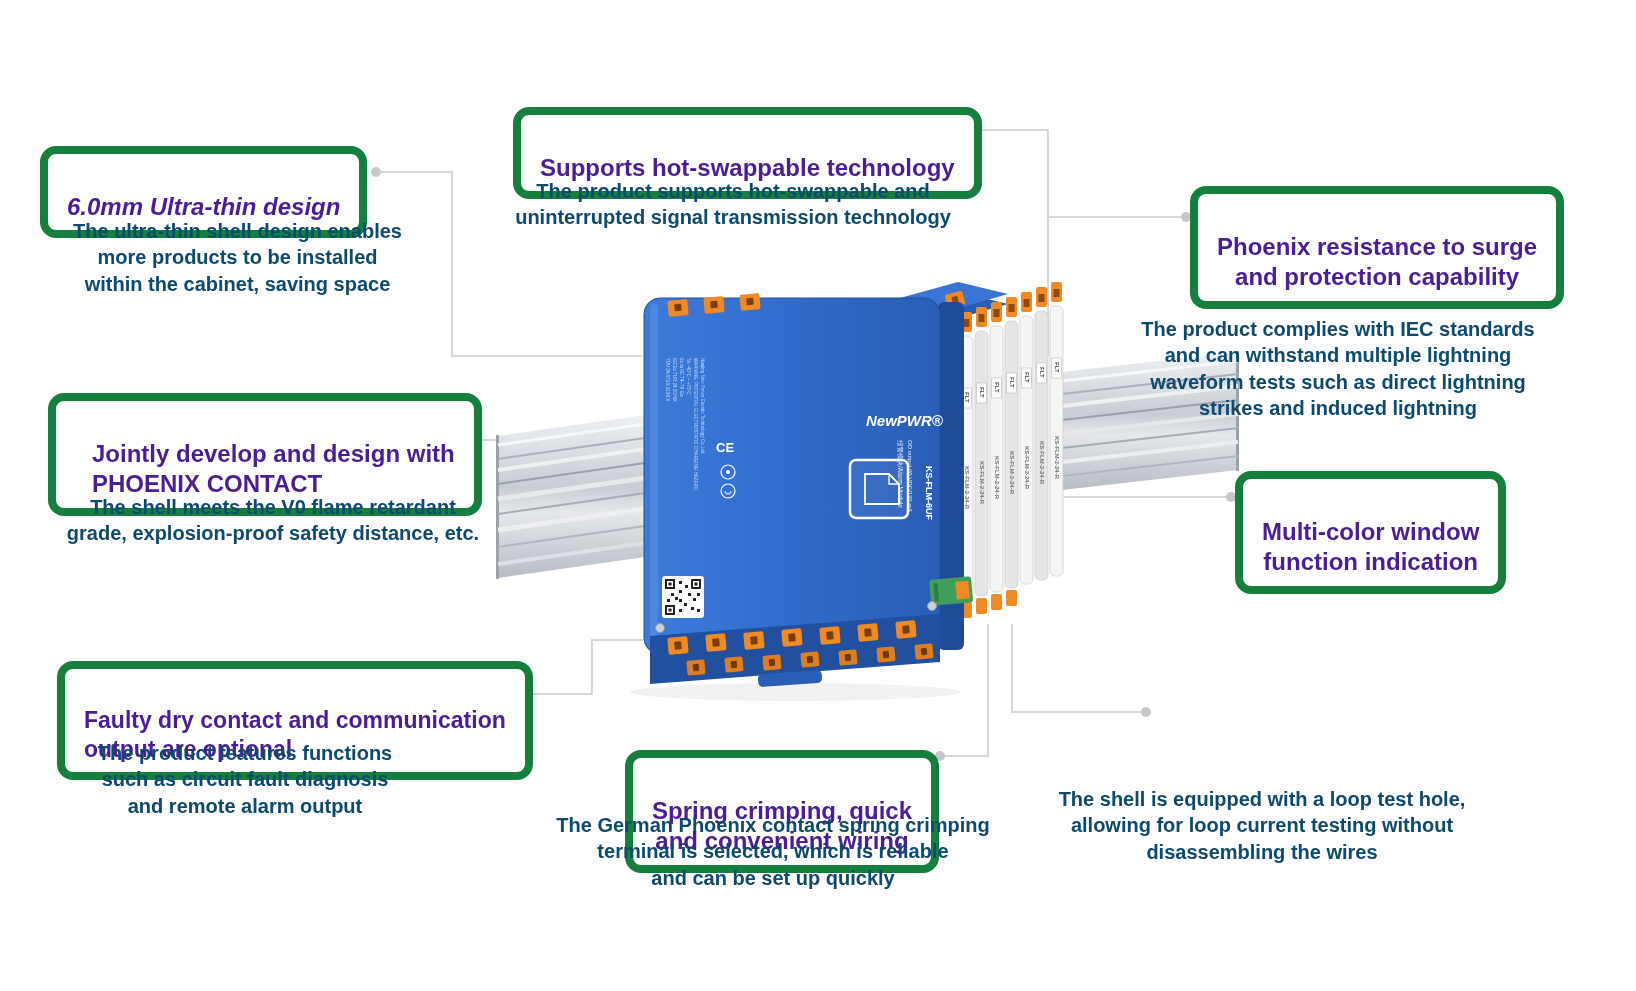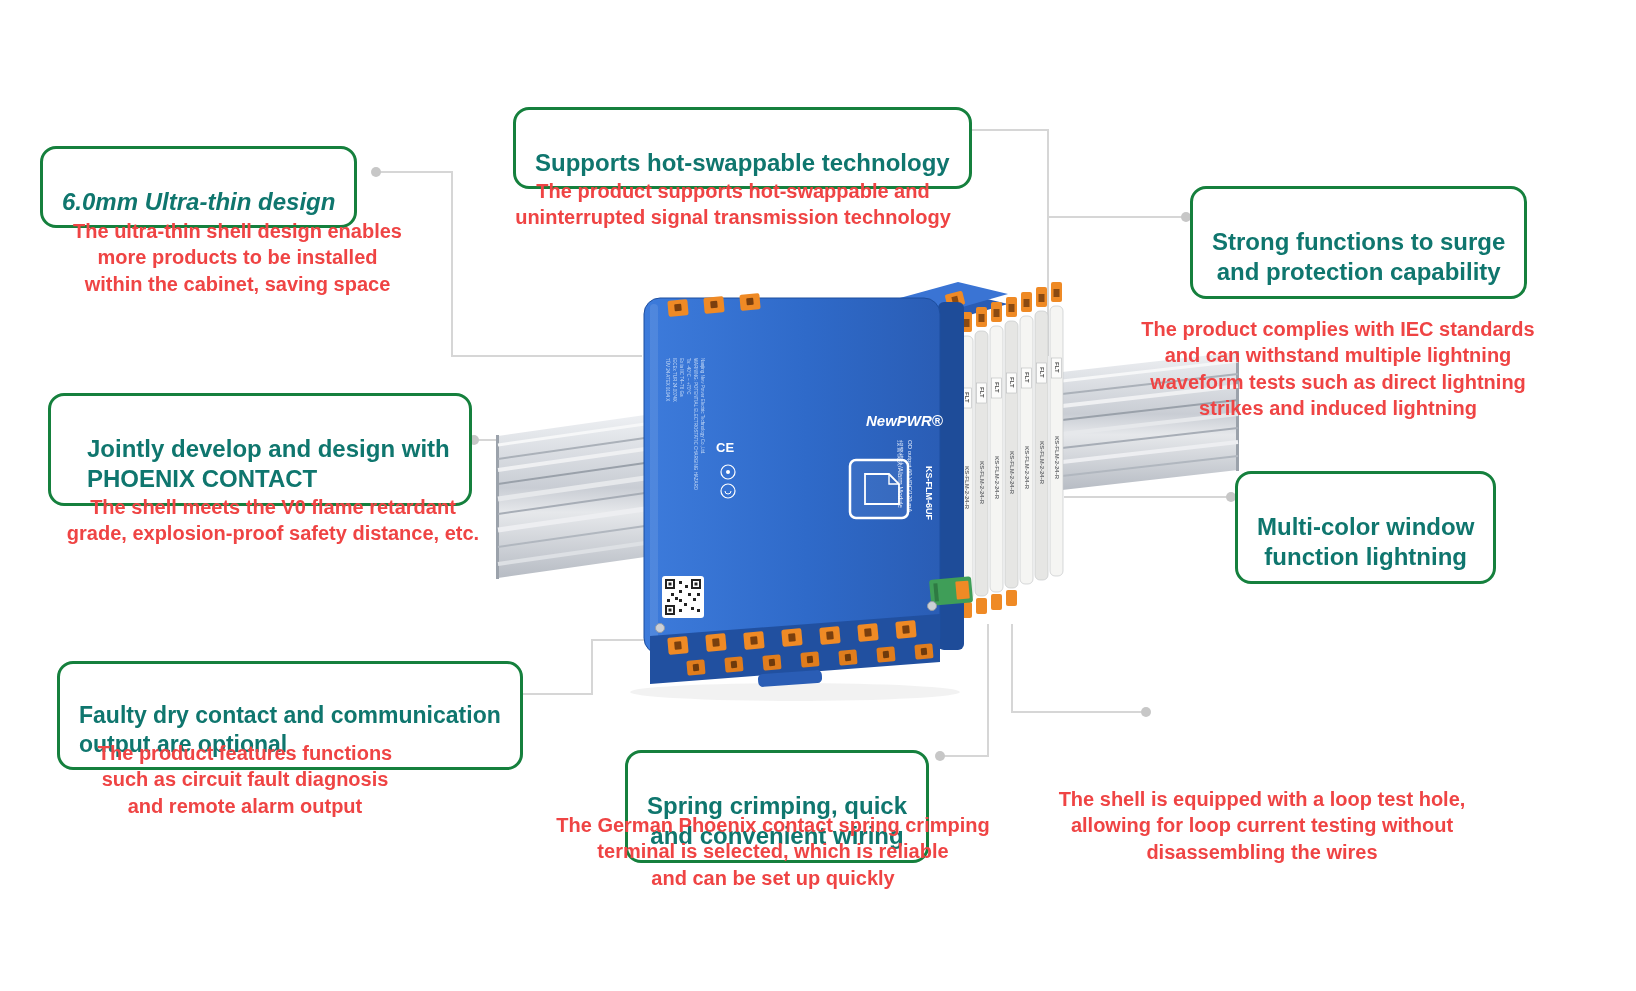--- a/index.html
+++ b/index.html
@@ -4,29 +4,29 @@
 <style>
   html,body { margin:0; padding:0; background:#ffffff; }
   .stage {
     position:relative; width:1636px; height:991px; background:#ffffff;
     font-family:"Liberation Sans", sans-serif; overflow:hidden;
   }
   svg.art { position:absolute; left:0; top:0; }
   svg text { font-family:"Liberation Sans", sans-serif; }
   .callout {
     position:absolute; background:#ffffff;
-    border:3px solid #15803d; border-radius:16px;
-    padding:8px 19px; color:#0f766e;
+    border:8px solid #15803d; border-radius:16px;
+    padding:8px 19px; color:#4c1d95;
     font-weight:700; font-size:24px; line-height:1.26;
     white-space:pre-line;
   }
   .callout.small { font-size:23px; }
   .center { text-align:center; }
   .desc {
-    position:absolute; color:#ef4444; font-weight:700;
+    position:absolute; color:#0c4a6e; font-weight:700;
     font-size:20px; line-height:1.32; text-align:center;
     white-space:pre-line;
   }
 </style>
 </head>
 <body>
 
 <div class="stage">
 
   <svg class="art" width="1636" height="991" viewBox="0 0 1636 991">
@@ -356,38 +356,38 @@
 more products to be installed
 within the cabinet, saving space</div>
 
   <div class="callout" style="left:513px; top:107px;">
     <span>Supports hot-swappable technology</span>
   </div>
   <div class="desc" style="left:468px; top:178px; width:530px;">The product supports hot-swappable and
 uninterrupted signal transmission technology</div>
 
   <div class="callout center" style="left:1190px; top:186px;">
-    <span>Strong functions to surge
+    <span>Phoenix resistance to surge
 and protection capability</span>
   </div>
   <div class="desc" style="left:1108px; top:268px; width:460px;margin-top:48px;">The product complies with IEC standards
 and can withstand multiple lightning
 waveform tests such as direct lightning
 strikes and induced lightning</div>
 
   <div class="callout" style="left:48px; top:393px;padding-left:36px;">
     <span>Jointly develop and design with
 PHOENIX CONTACT</span>
   </div>
   <div class="desc" style="left:18px; top:494px; width:510px;">The shell meets the V0 flame retardant
 grade, explosion-proof safety distance, etc.</div>
 
   <div class="callout center" style="left:1235px; top:471px;">
     <span>Multi-color window
-function lightning</span>
+function indication</span>
   </div>
 
   <div class="callout small" style="left:57px; top:661px;">
     <span>Faulty dry contact and communication
 output are optional</span>
   </div>
   <div class="desc" style="left:55px; top:740px; width:380px;">The product features functions
 such as circuit fault diagnosis
 and remote alarm output</div>
 

